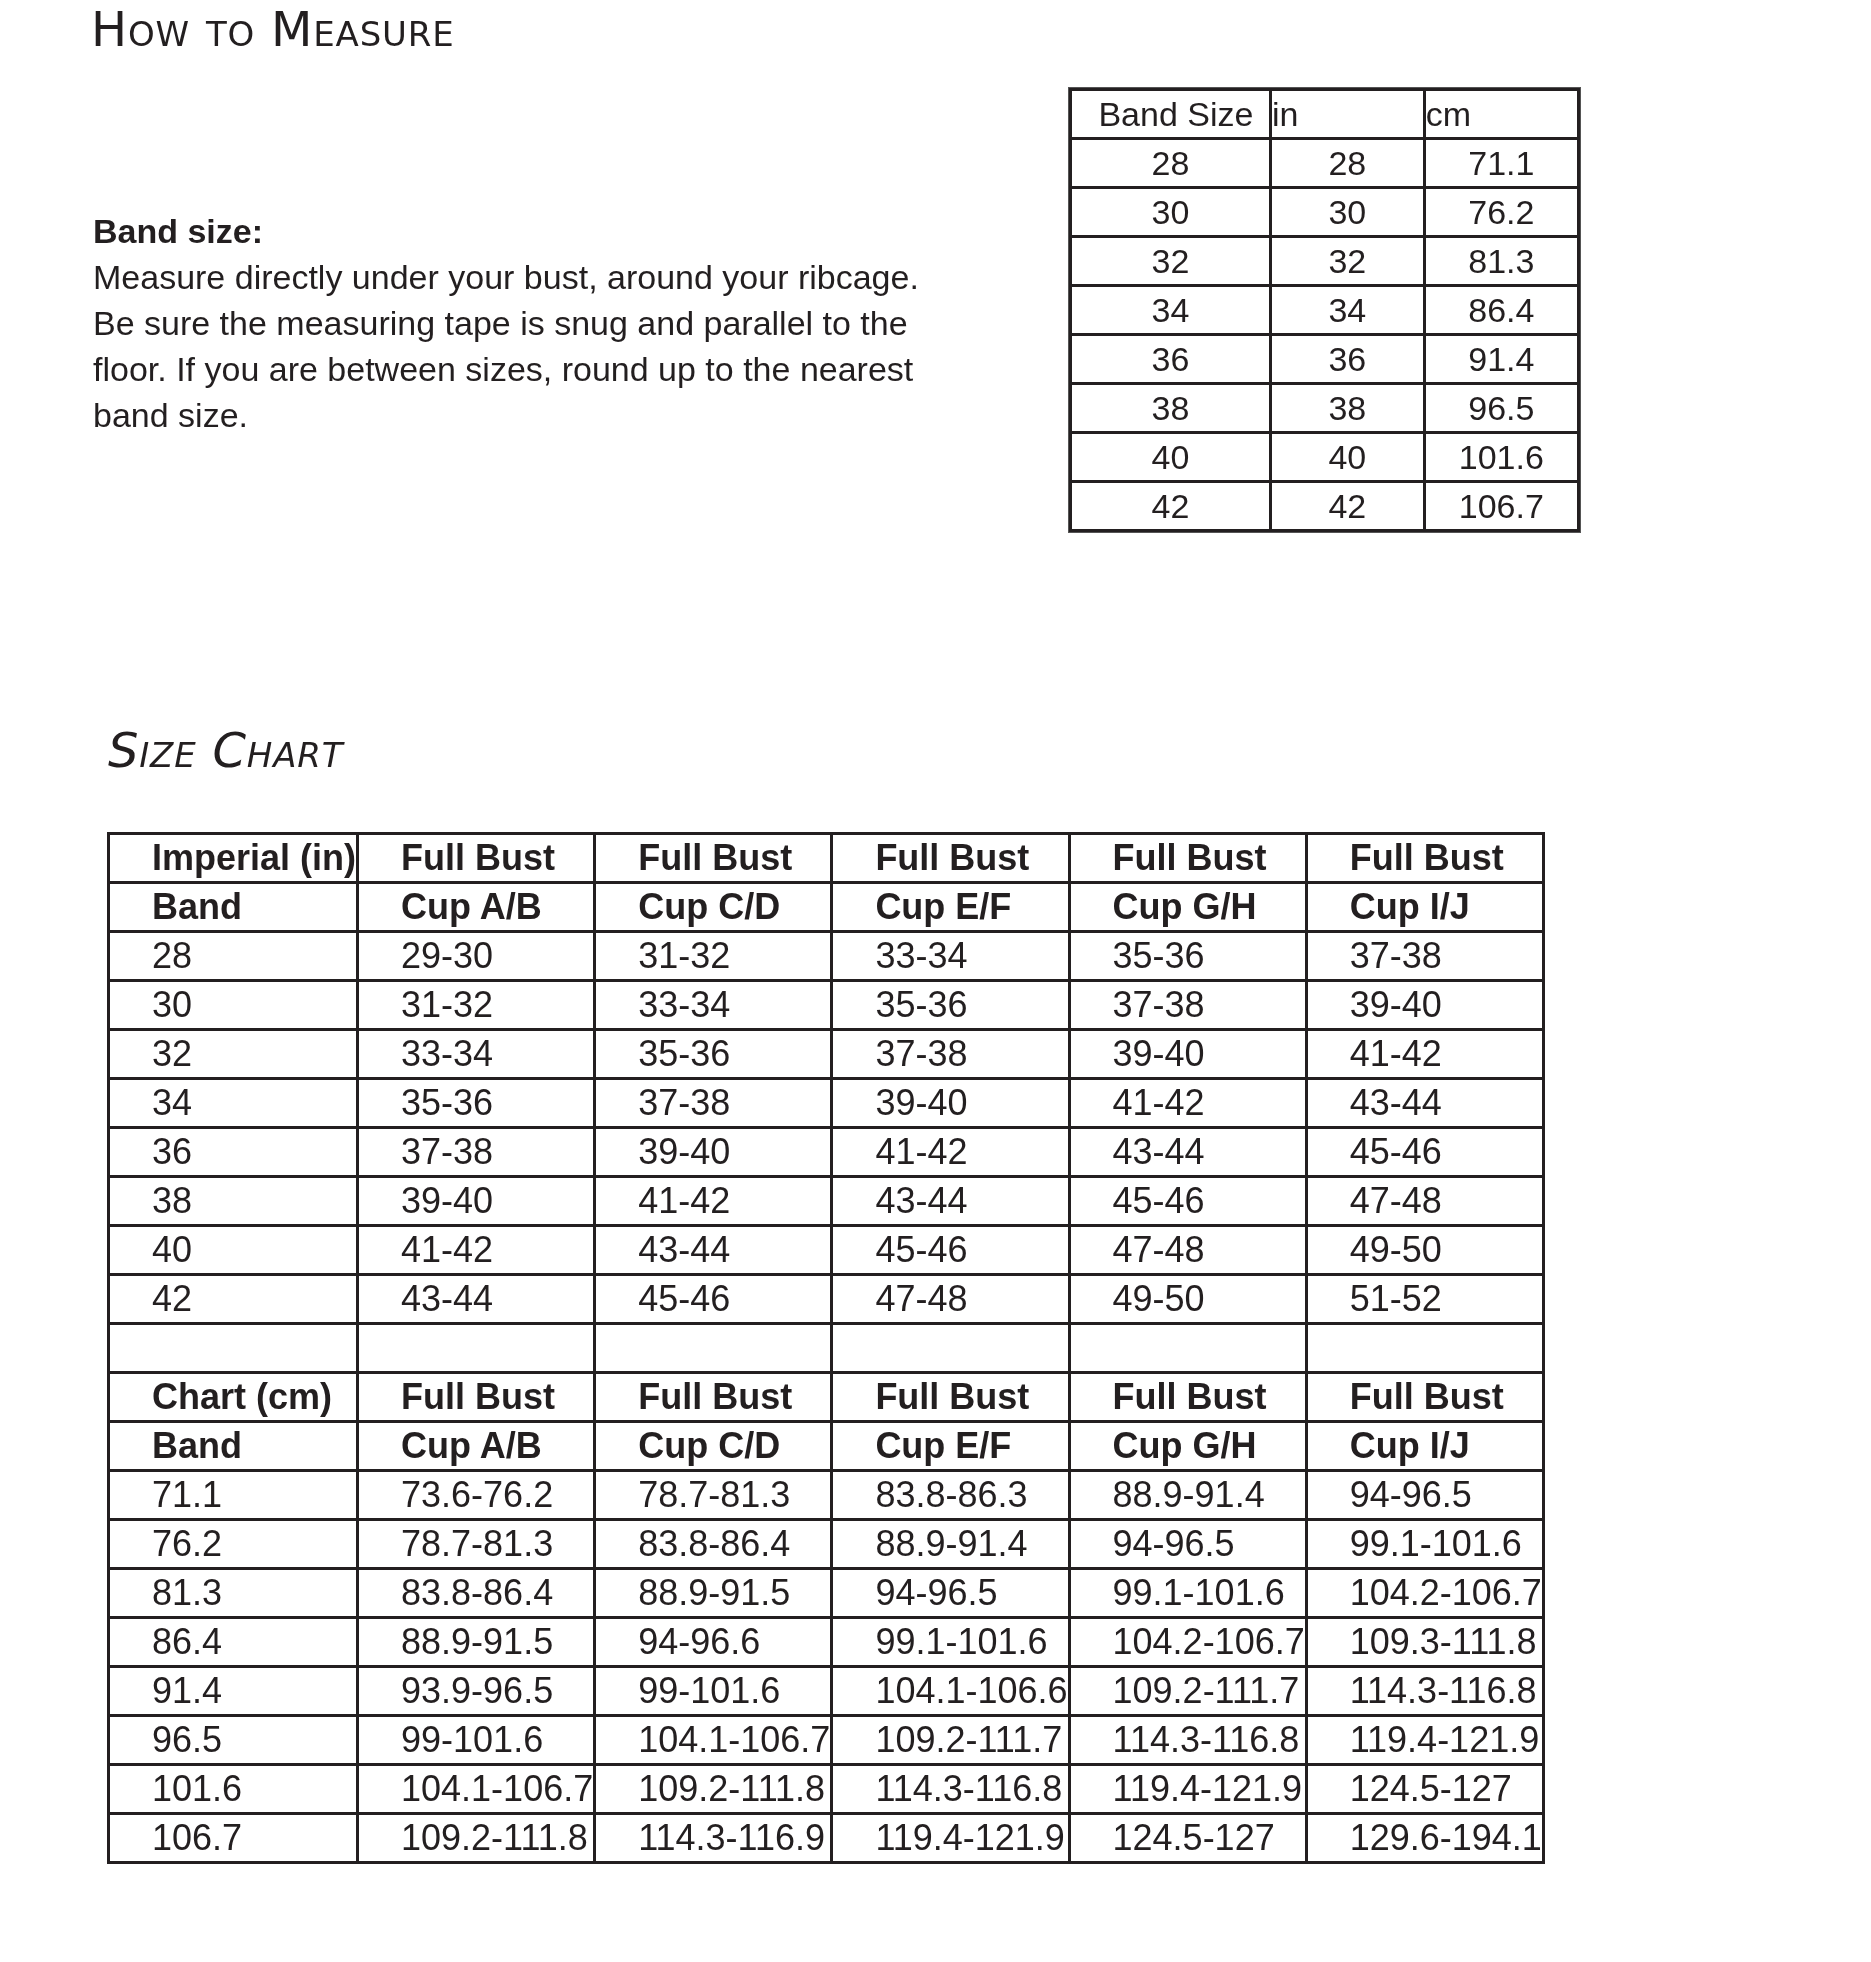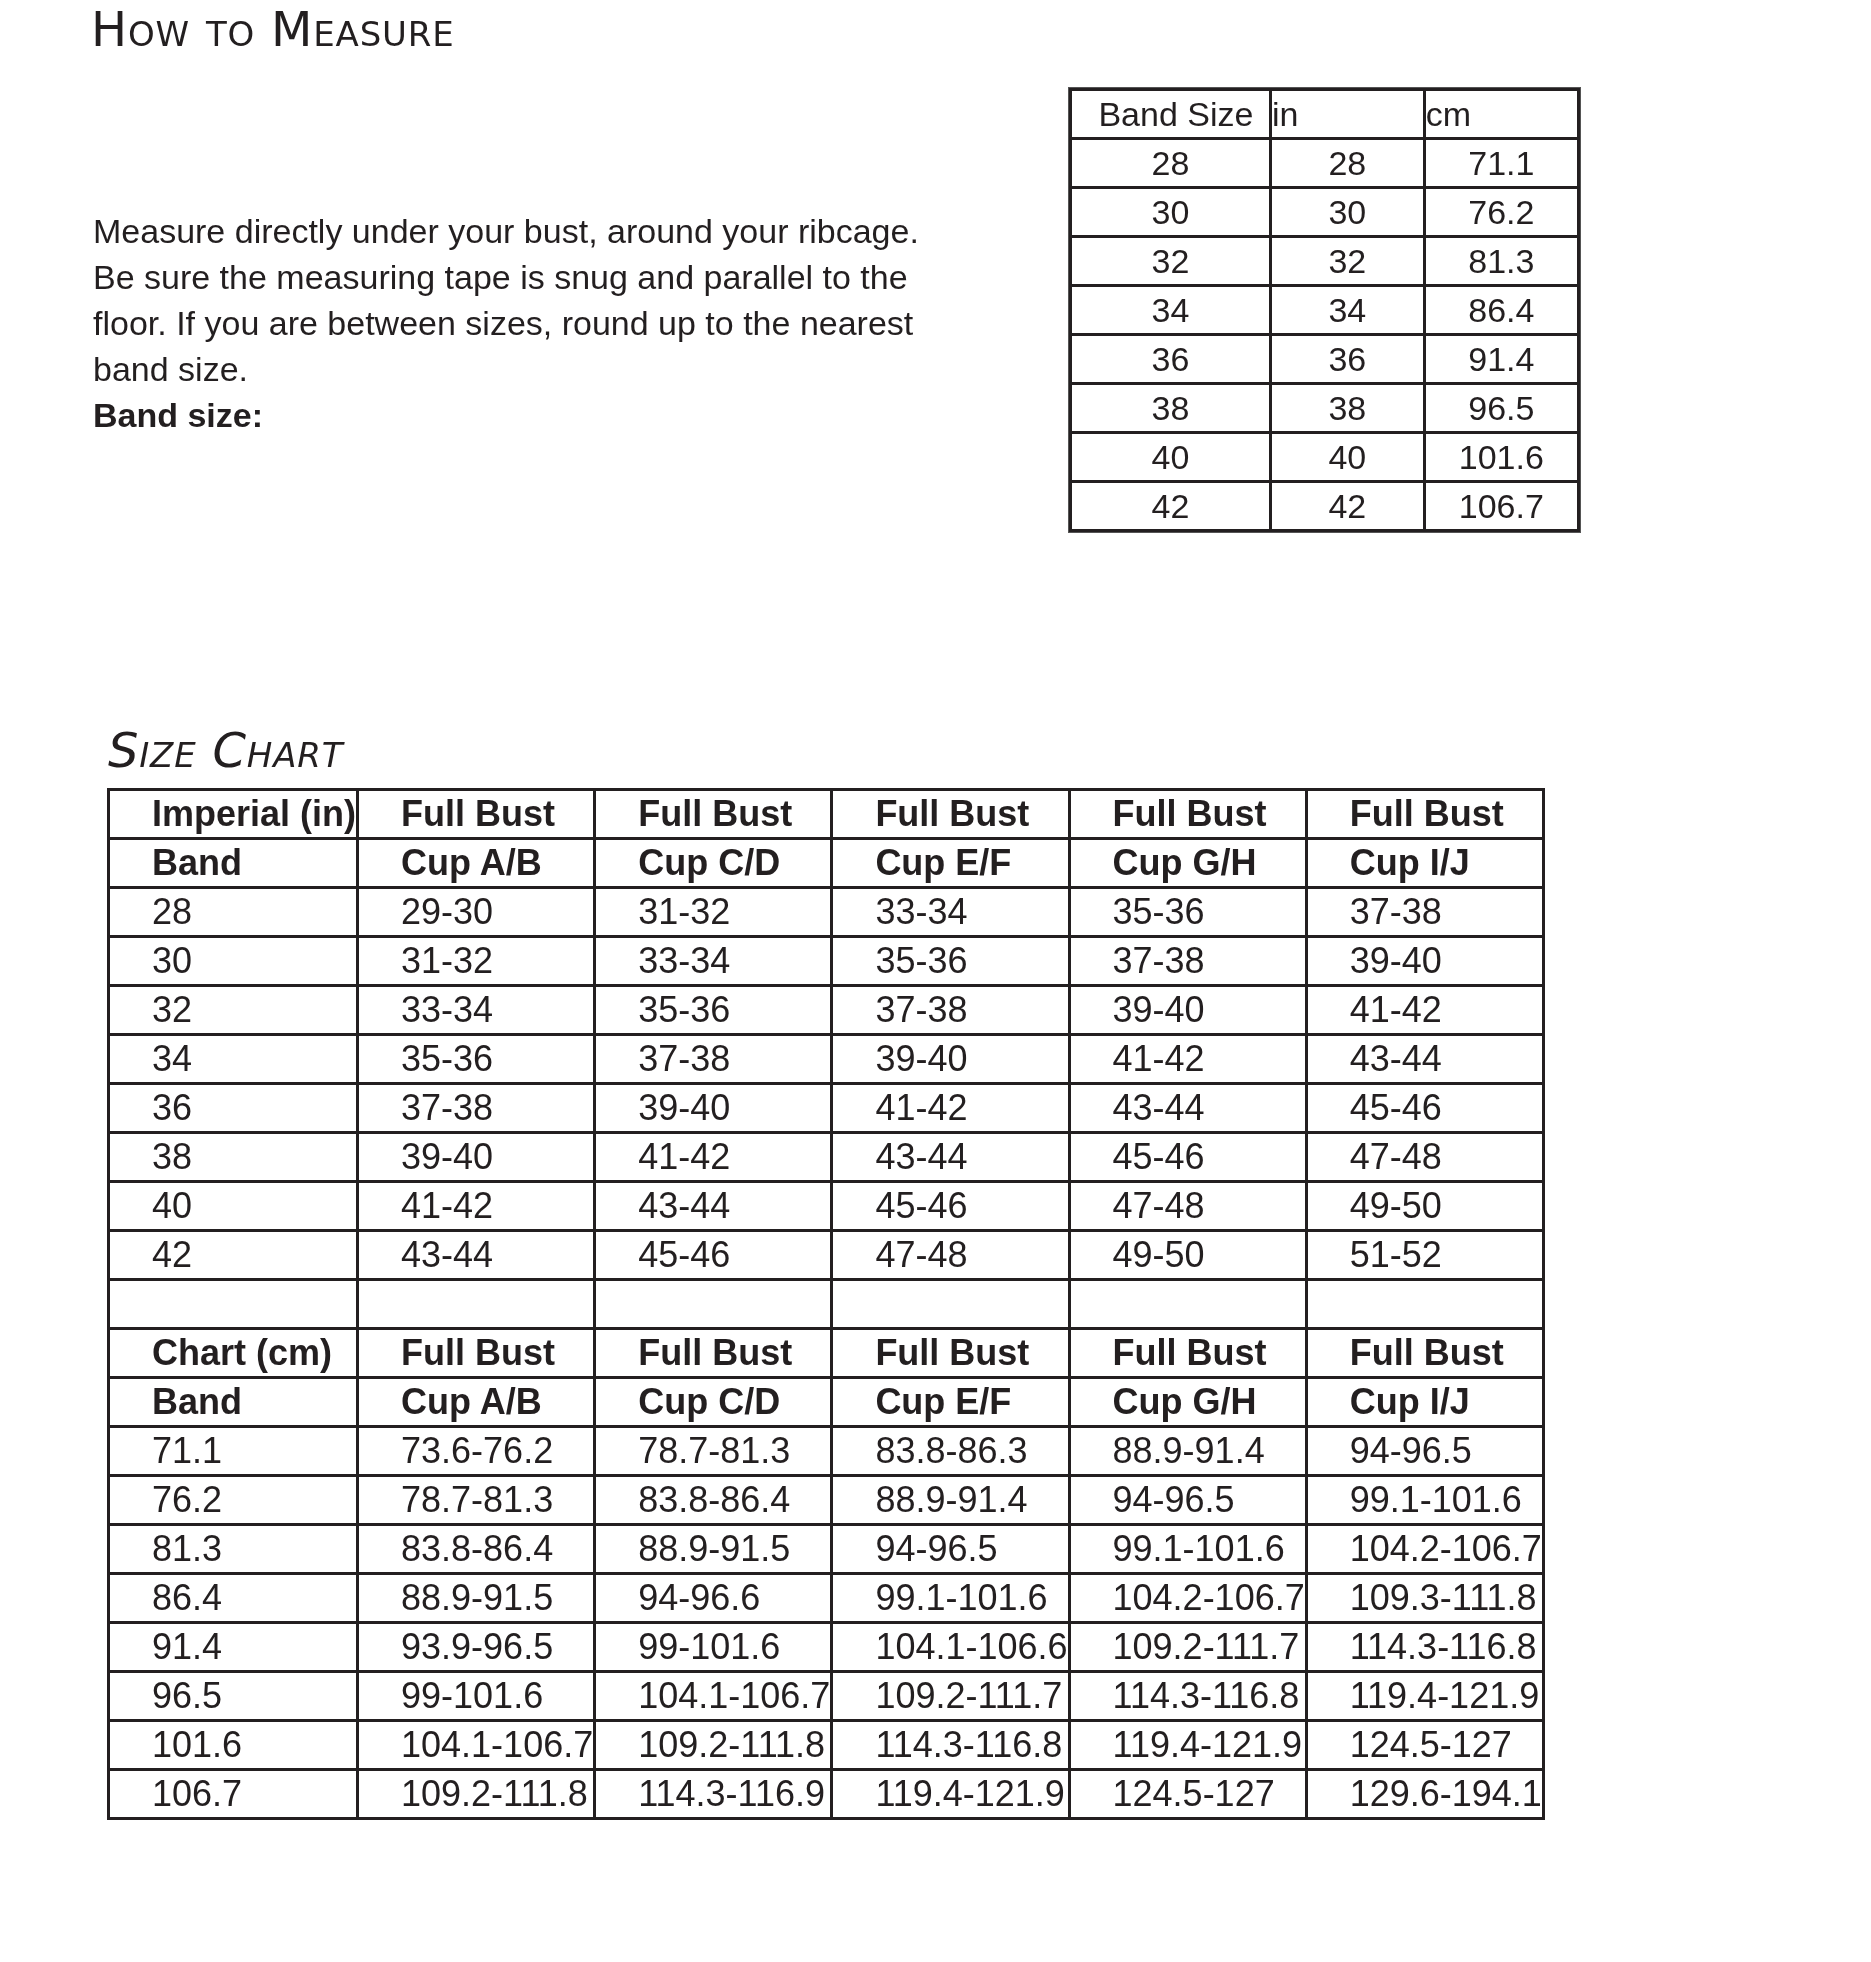--- a/index.html
+++ b/index.html
@@ -27,41 +27,41 @@
   #band-table td, #band-table th {
     border: 3.1px solid #231f20; height: 46px; padding: 0;
     font-size: 34px; font-weight: normal; text-align: center; line-height: 46px;
   }
   #band-table th { text-align: left; }
   #band-table col.c1 { width: 201px; }
   #band-table col.c2 { width: 155px; }
   #band-table col.c3 { width: 155px; }
   #band-table th.c1 { text-align: right; padding-right: 15.5px; }
 
-  #size-table { left: 107px; top: 788px; width: 1432px; border: 3.9px solid #231f20; }
+  #size-table { left: 107px; top: 832px; width: 1432px; border: 3.9px solid #231f20; }
   #size-table td {
     border: 3.1px solid #231f20; height: 46px; padding: 0 0 0 42px;
     font-size: 36px; line-height: 46px; text-align: left; white-space: nowrap;
   }
   #size-table tr.hdr td { font-weight: bold; }
   #size-table col.k0 { width: 281px; }
   #size-table col.k1 { width: 269px; }
   #size-table col.k2 { width: 265px; }
   #size-table col.k3 { width: 307px; }
   #size-table col.k4 { width: 288px; }
   #size-table col.k5 { width: 274px; }
 </style>
 </head>
 <body>
 
 <div id="title-measure" class="section-title">How to Measure</div>
 
 <div id="band-info">
+  <p id="band-heading">Band size:</p>
   <p id="band-body">Measure directly under your bust, around your ribcage.  Be sure the measuring tape is snug and parallel to the floor.  If you are between sizes, round up to the nearest band size.</p>
-  <p id="band-heading">Band size:</p>
 </div>
 
 <table id="band-table">
   <colgroup>
       <col class="c1">
       <col class="c2">
       <col class="c3">
     </colgroup>
   <thead>
     <tr>

